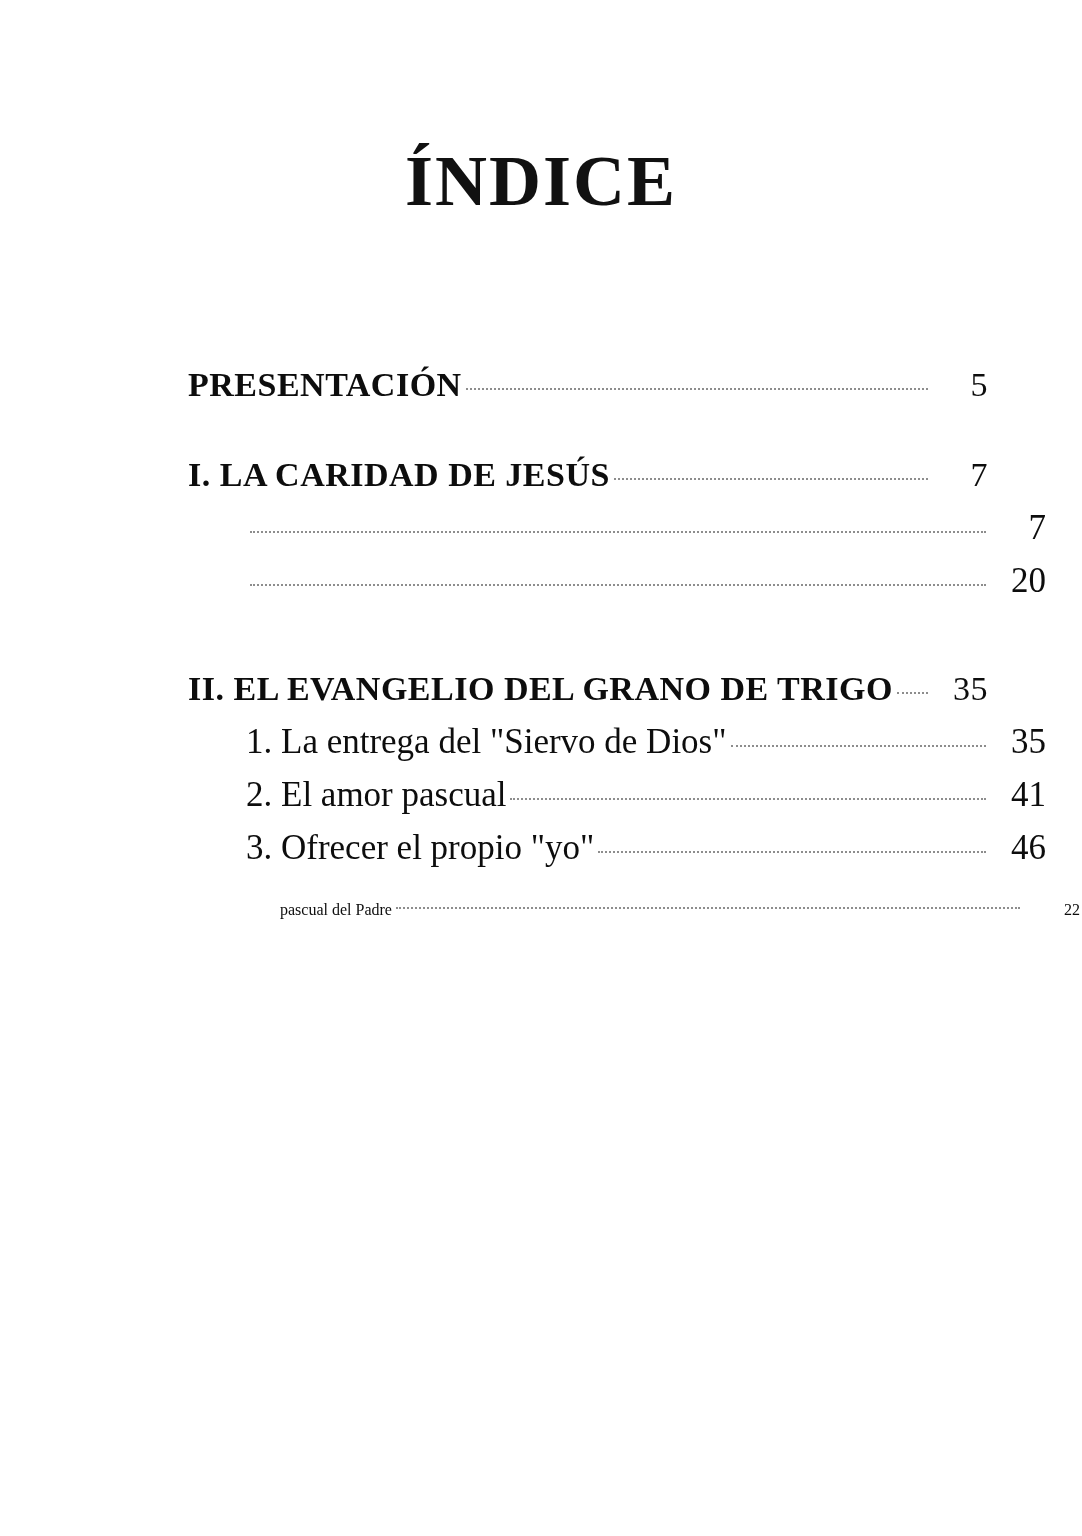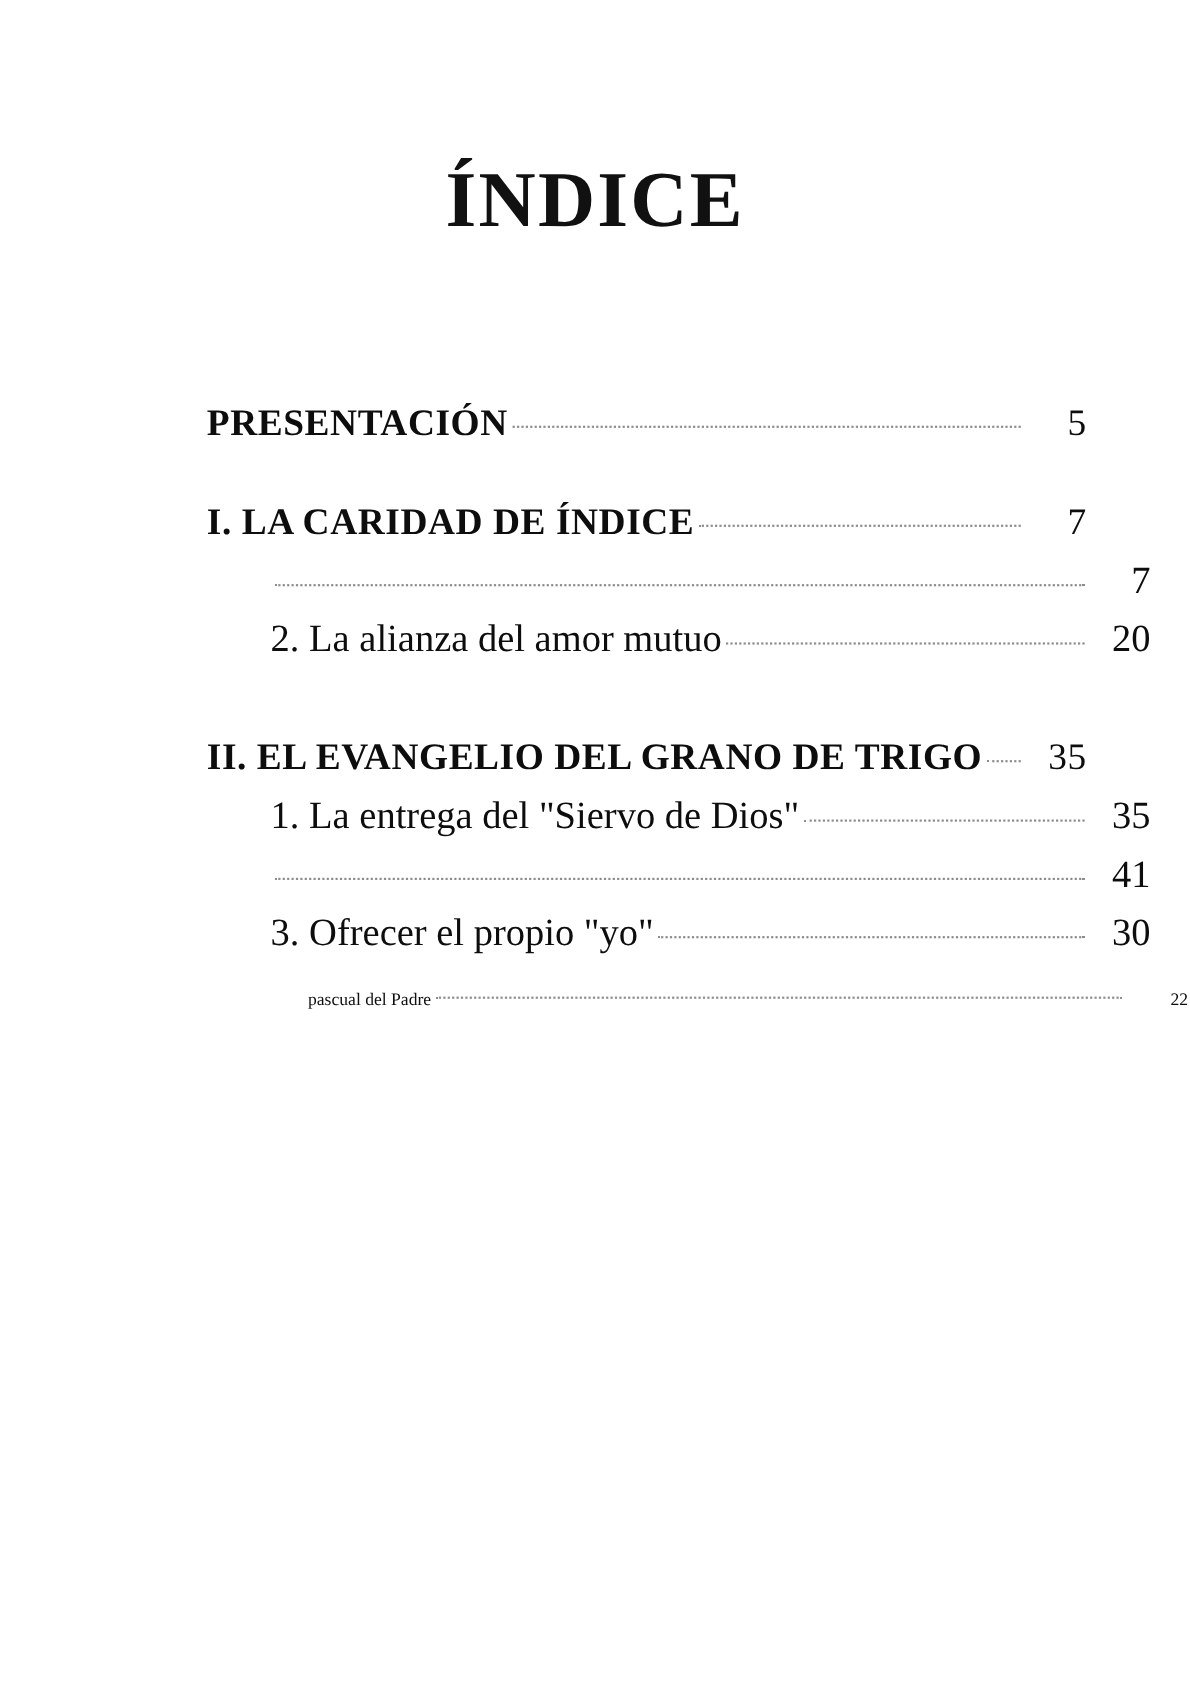--- a/index.html
+++ b/index.html
@@ -114,36 +114,35 @@
 
     <div class="entry level-0">
       <span class="label">PRESENTACIÓN</span>
       <span class="leader"></span>
       <span class="page-num">5</span>
     </div>
 
     <div class="gap-lg"></div>
 
     <div class="entry level-0">
-      <span class="label">I. LA CARIDAD DE ÍNDICE</span>
+      <span class="label">I. LA CARIDAD DE JESÚS</span>
       <span class="leader"></span>
       <span class="page-num">7</span>
     </div>
 
     <div class="gap-sm"></div>
 
     <div class="entry level-1">
       <span class="leader"></span>
       <span class="page-num">7</span>
     </div>
 
     <div class="gap-sm"></div>
 
     <div class="entry level-1">
-      <span class="label">2. La alianza del amor mutuo</span>
       <span class="leader"></span>
       <span class="page-num">20</span>
     </div>
 
     <div class="gap-sm"></div>
 
 
     <div class="gap-lg"></div>
 
     <div class="entry level-0">
@@ -156,30 +155,31 @@
 
     <div class="entry level-1">
       <span class="label">1. La entrega del "Siervo de Dios"</span>
       <span class="leader"></span>
       <span class="page-num">35</span>
     </div>
 
     <div class="gap-sm"></div>
 
     <div class="entry level-1">
+      <span class="label">2. El amor pascual</span>
       <span class="leader"></span>
       <span class="page-num">41</span>
     </div>
 
     <div class="gap-sm"></div>
 
     <div class="entry level-1">
       <span class="label">3. Ofrecer el propio "yo"</span>
       <span class="leader"></span>
-      <span class="page-num">30</span>
+      <span class="page-num">46</span>
     </div>
 
     <div class="gap-sm"></div>
 
     <div class="entry level-1 noleader">
       <span class="leader"></span>
       <span class="page-num"></span>
     </div>
 
     <div class="gap-sm"></div>

